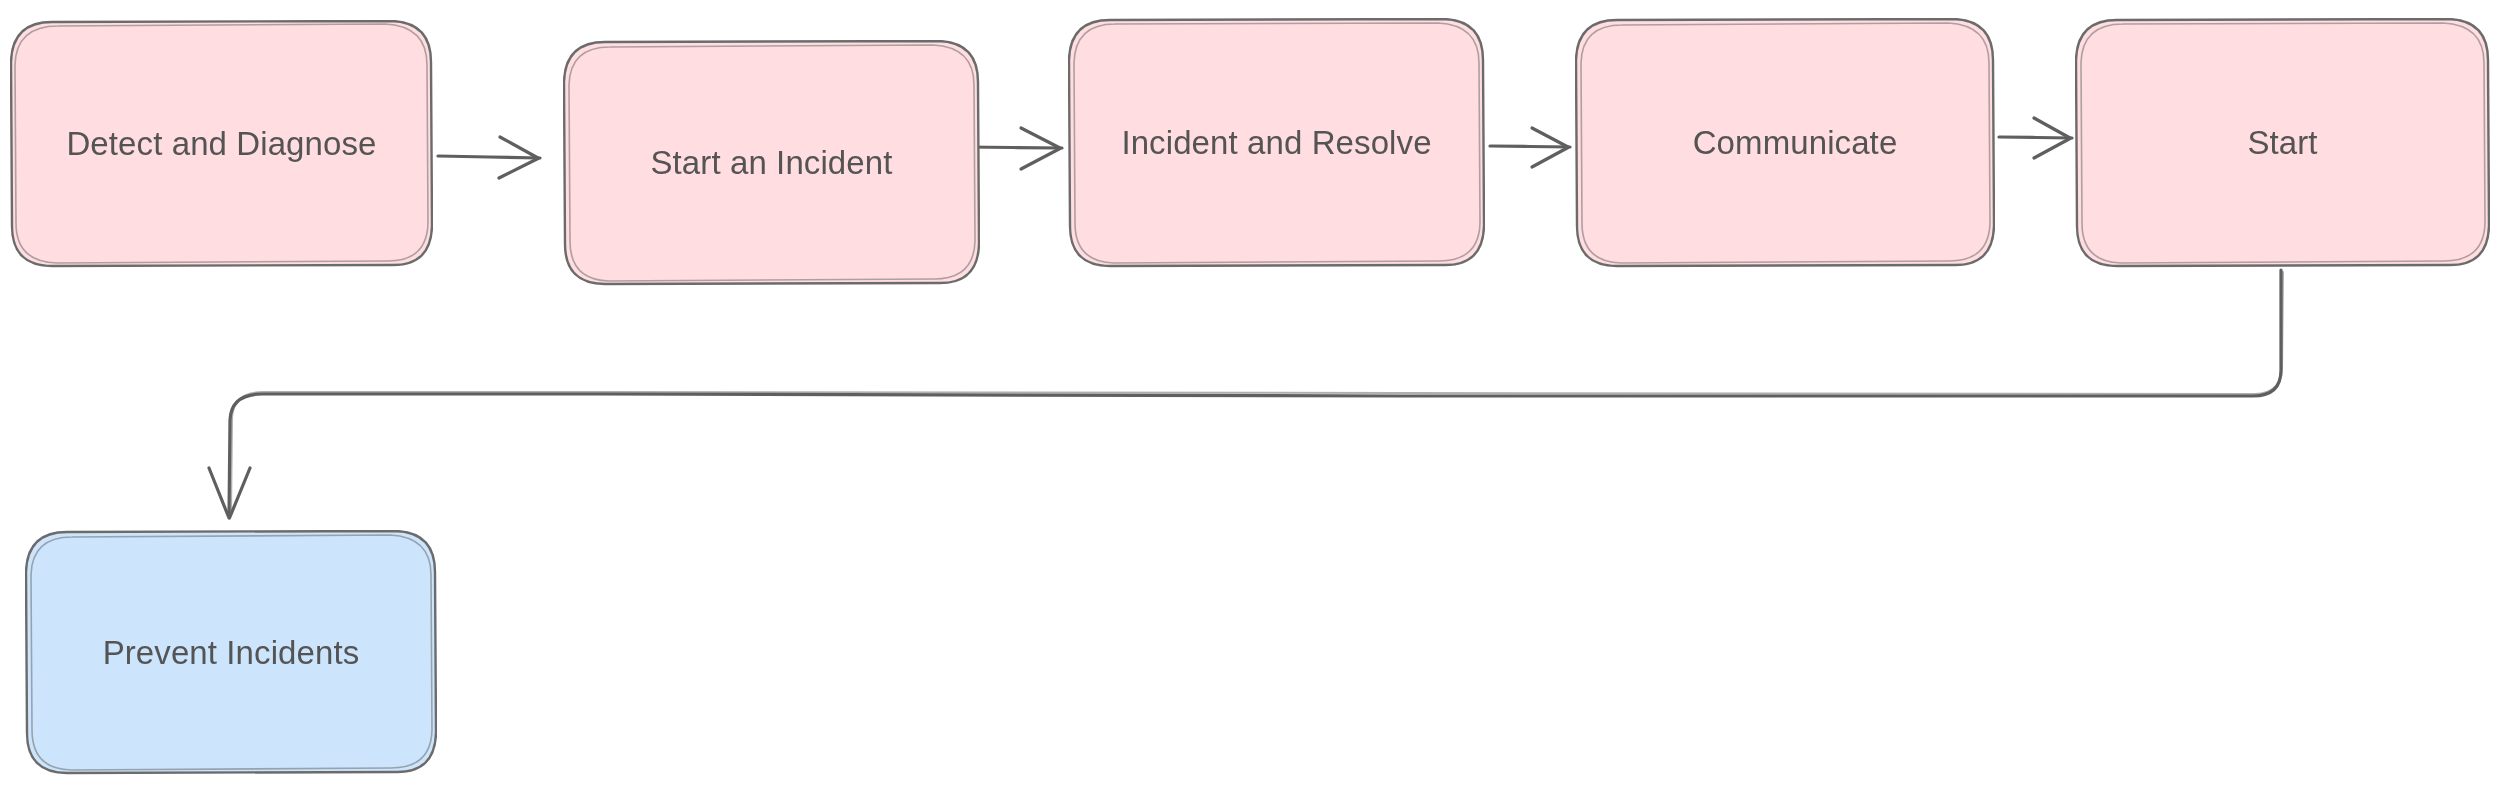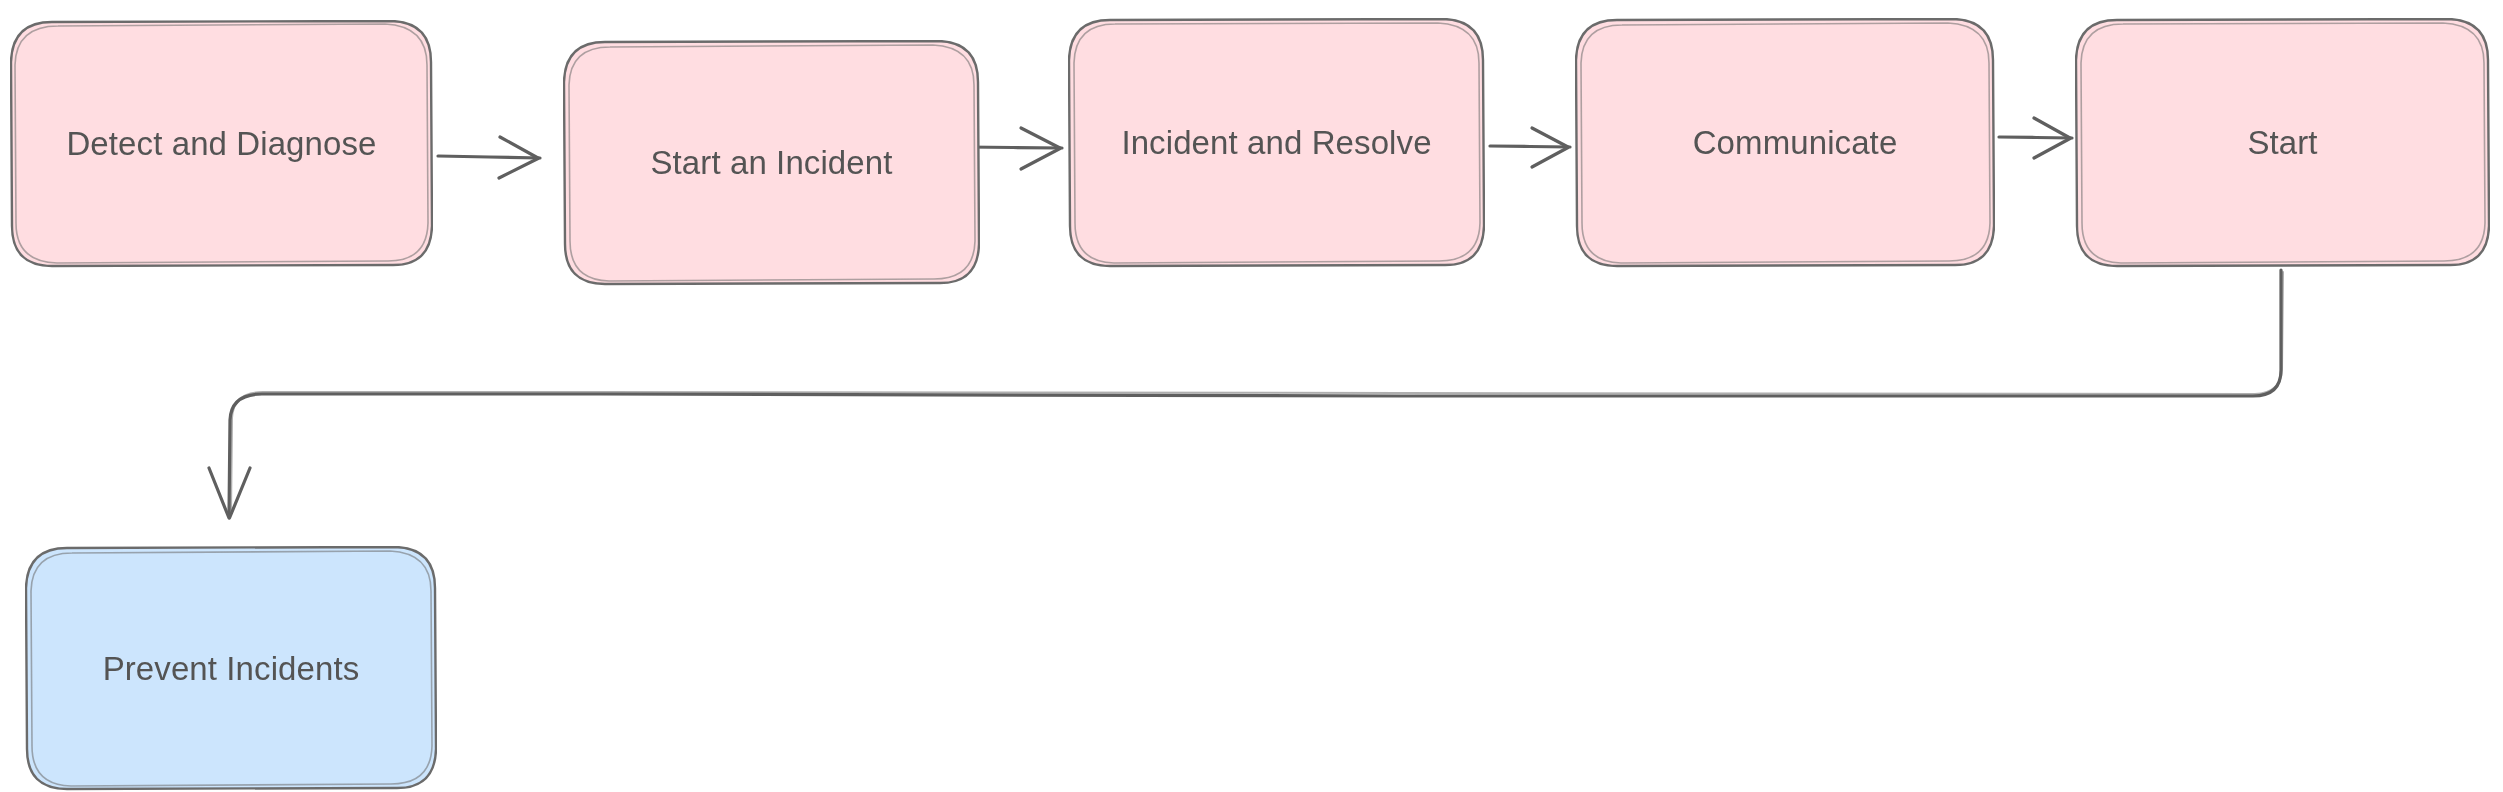--- a/index.html
+++ b/index.html
@@ -134,21 +134,21 @@
   </div>
 
   <div class="node" style="left:2075px; top:18px; width:415px; height:250px;">
     <svg class="node-shape" viewBox="0 0 415 250" preserveAspectRatio="none">
       <path d="M 42 2 L 373 1 Q 413 2 413 42 L 414 208 Q 413 248 373 247 L 42 248 Q 2 248 2 208 L 1 42 Q 2 2 42 2 Z" fill="#ffdde1" stroke="#6b6b6b" stroke-width="2.4"></path>
       <path d="M 48 6 L 368 5 Q 409 7 409 45 L 410 205 Q 409 243 369 243 L 46 245 Q 7 244 7 205 L 6 45 Q 7 6 48 6" fill="none" stroke="#6b6b6b" stroke-width="1.6" opacity="0.55"></path>
     </svg>
     <span class="node-label">Start</span>
   </div>
 
-  <div class="node" style="left:25px; top:530px; width:412px; height:245px;margin-top:16px;">
+  <div class="node" style="left:25px; top:530px; width:412px; height:245px;">
     <svg class="node-shape" viewBox="0 0 412 245" preserveAspectRatio="none">
       <path d="M 42 2 L 370 1 Q 410 2 410 42 L 411 203 Q 410 243 370 242 L 42 243 Q 2 243 2 203 L 1 42 Q 2 2 42 2 Z" fill="#cce5fd" stroke="#6b6b6b" stroke-width="2.4"></path>
       <path d="M 47 7 L 365 5 Q 406 7 406 45 L 407 200 Q 406 238 366 238 L 46 240 Q 7 239 7 200 L 6 45 Q 7 7 47 7" fill="none" stroke="#6b6b6b" stroke-width="1.6" opacity="0.55"></path>
     </svg>
     <span class="node-label">Prevent Incidents</span>
   </div>
 
 </div>
 
 </body></html>

